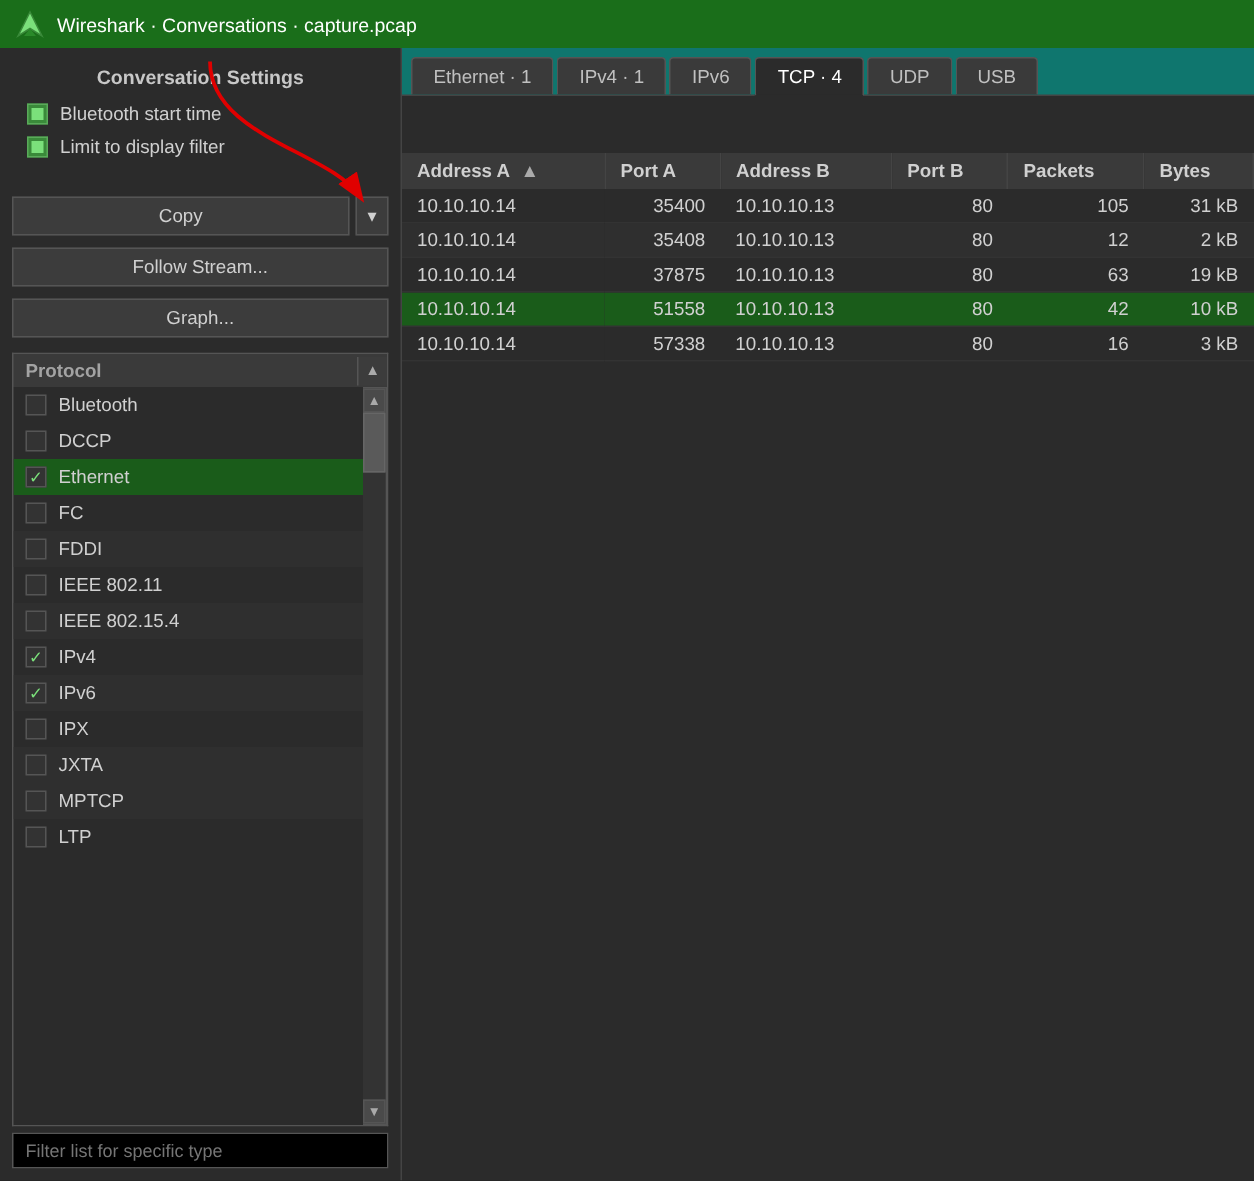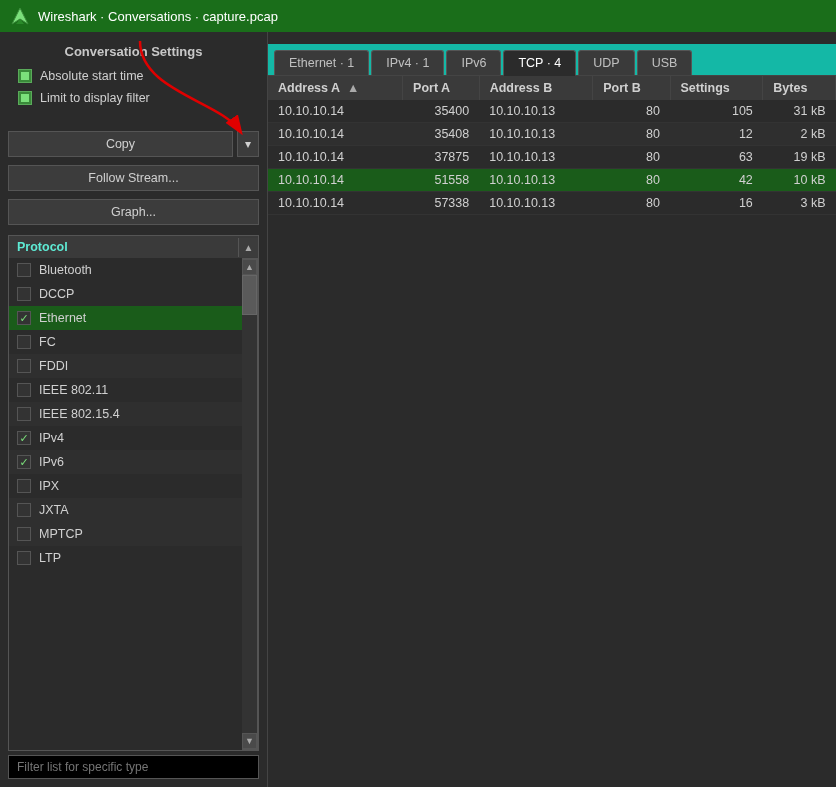--- a/index.html
+++ b/index.html
@@ -142,21 +142,21 @@
       background: #3a3a3a;
       display: flex;
       align-items: center;
       border: 1px solid #555;
       border-bottom: none;
     }
     .protocol-header-label {
       flex: 1;
       padding: 4px 8px;
       font-size: 12.5px;
-      color: #5eead4;
+      color: #a3a3a3;
       font-weight: 600;
     }
     .protocol-scroll-btn {
       width: 20px;
       background: #3c3c3c;
       border-left: 1px solid #555;
       display: flex;
       align-items: center;
       justify-content: center;
       cursor: pointer;
@@ -249,25 +249,24 @@
     #right-panel {
       flex: 1;
       display: flex;
       flex-direction: column;
       background: #2b2b2b;
     }
 
     
     #tabs {
       display: flex;
-      background: #14b8a6;
+      background: #0f766e;
       border-bottom: 1px solid #444;
       padding: 6px 6px 0 6px;
       gap: 2px;
-      margin-top: 12px;
     }
     .tab {
       padding: 5px 14px;
       background: #3a3a3a;
       border: 1px solid #555;
       border-bottom: none;
       color: #c0c0c0;
       cursor: pointer;
       font-size: 12.5px;
       border-radius: 3px 3px 0 0;
@@ -277,20 +276,21 @@
       border-bottom: 1px solid #2b2b2b;
       color: #fff;
       margin-bottom: -1px;
     }
 
     
     #table-wrap {
       flex: 1;
       overflow: auto;
       padding: 0;
+      margin-top: 38px;
     }
     table {
       width: 100%;
       border-collapse: collapse;
       font-size: 12.5px;
     }
     thead tr {
       background: #3a3a3a;
     }
     thead th {
@@ -334,21 +334,21 @@
 
 <div id="main">
 
   <div id="left-panel">
 
     <div id="conversation-settings">
       <div class="section-title">Conversation Settings</div>
 
       <div class="checkbox-row">
         <div class="checkbox-box checked"></div>
-        <span class="checkbox-label">Absolute start time</span>
+        <span class="checkbox-label">Bluetooth start time</span>
       </div>
       <div class="checkbox-row">
         <div class="checkbox-box checked"></div>
         <span class="checkbox-label">Limit to display filter</span>
       </div>
     </div>
 
     <div style="position: relative;">
       <div class="btn-row">
         <button class="btn-main">Copy</button>
@@ -458,21 +458,21 @@
       </div>
 
     <div id="table-wrap">
       <table>
         <thead>
           <tr>
             <th>Address A <span class="sort-arrow">▲</span></th>
             <th>Port A</th>
             <th>Address B</th>
             <th>Port B</th>
-            <th>Settings</th>
+            <th>Packets</th>
             <th>Bytes</th>
           </tr>
         </thead>
         <tbody id="table-body">
 
         <tr>
               <td>10.10.10.14</td>
               <td class="right">35400</td>
               <td>10.10.10.13</td>
               <td class="right">80</td>

